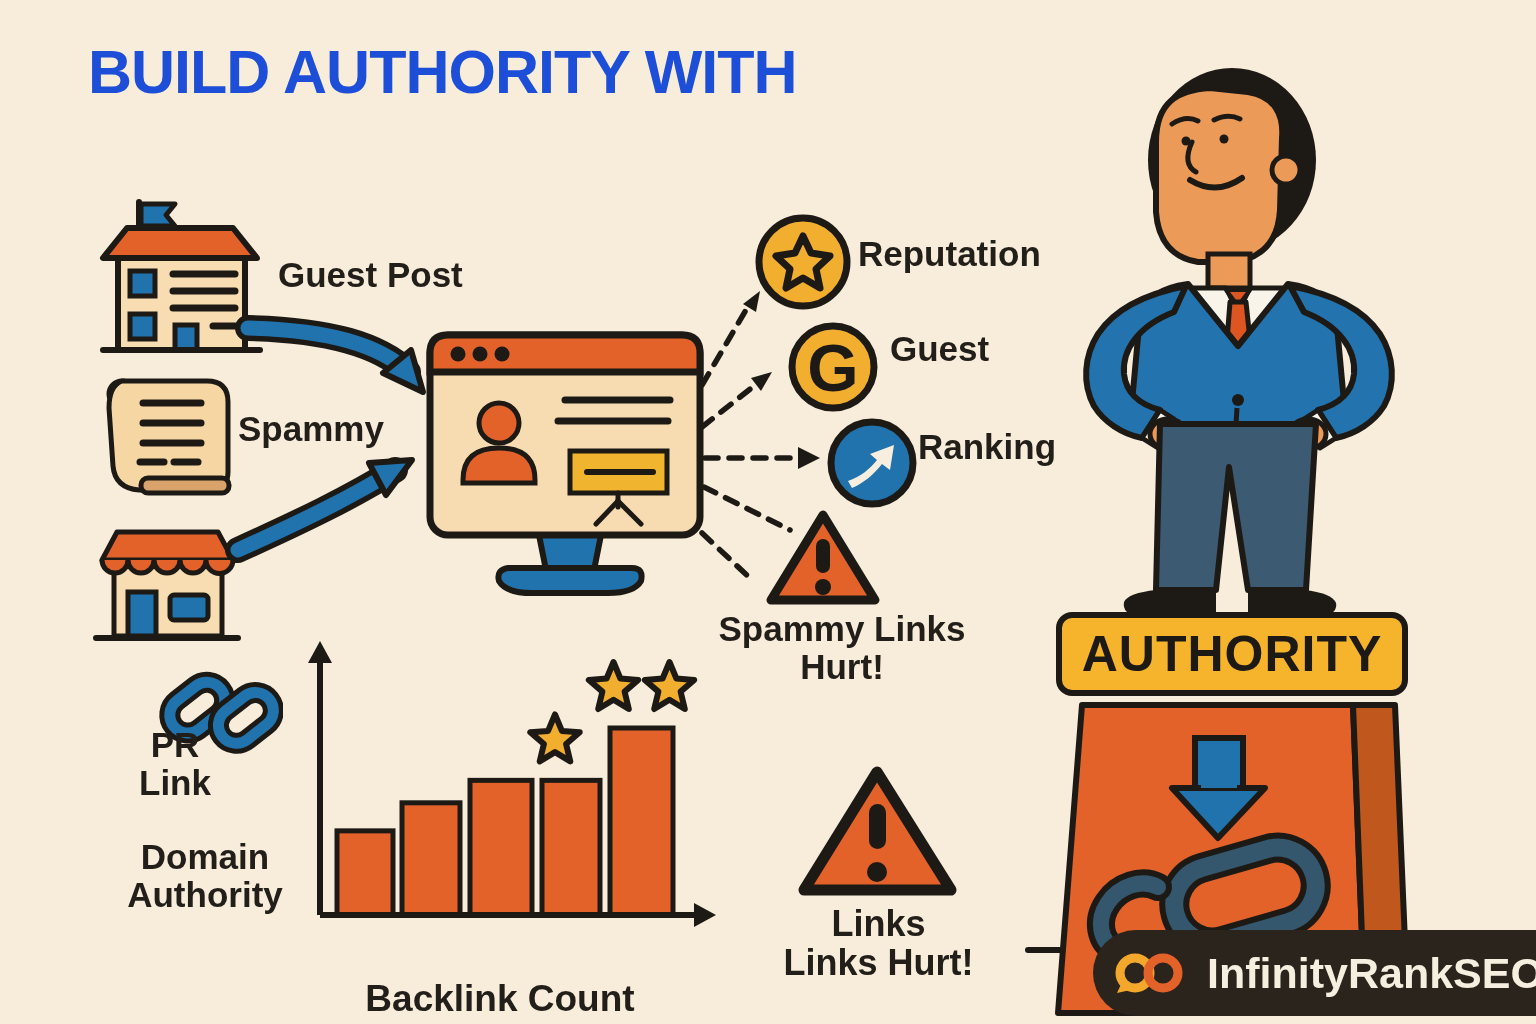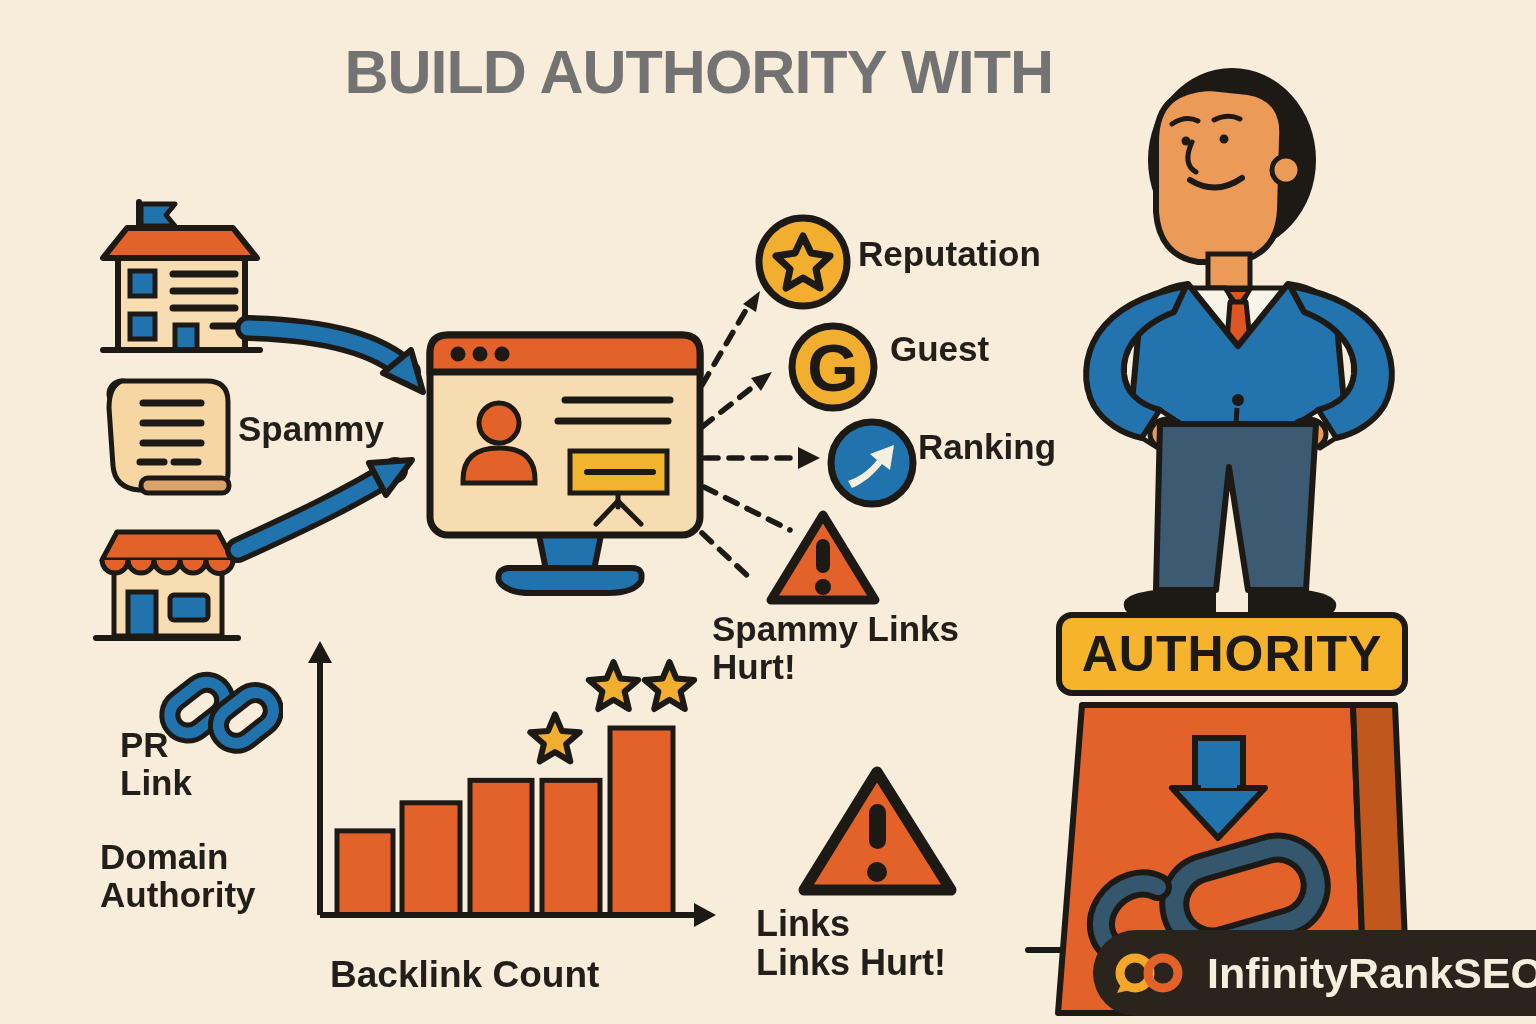--- a/index.html
+++ b/index.html
@@ -1,22 +1,22 @@
 <!DOCTYPE html>
 <html><head>
 <meta charset="utf-8">
 <style>
   html,body{margin:0;padding:0;background:#e8e0d0;}
   .canvas{position:relative;width:1536px;height:1024px;background:#f8edda;overflow:hidden;
           font-family:"Liberation Sans",sans-serif;color:#221e19;}
   .abs{position:absolute;}
-  .title{left:88px;top:40px;width:965px;text-align:right;font-size:61px;font-weight:800;
-         line-height:1.05;letter-spacing:-1px;color:#737373;}
+  .title{left:88px;top:40px;width:965px;text-align:left;font-size:61px;font-weight:800;
+         line-height:1.05;letter-spacing:-1px;color:#1d4ed8;}
   .lbl{font-weight:700;font-size:35px;color:#221e19;line-height:1.08;}
-  .lbl.center{}
+  .lbl.center{text-align:center;}
   .banner{left:1056px;top:612px;width:352px;height:84px;background:#f5b42c;border:6px solid #1d1a16;
           border-radius:16px;display:flex;align-items:center;justify-content:center;
           font-size:50px;font-weight:800;letter-spacing:1px;color:#1d1a16;box-sizing:border-box;}
   .badge{left:1093px;top:930px;width:470px;height:86px;background:#2b241d;
          border-radius:46px 0 0 46px;display:flex;align-items:center;gap:10px;padding-left:16px;
          box-sizing:border-box;}
   .badge .brand-text{color:#f6efdf;font-size:43px;font-weight:700;letter-spacing:0;}
   svg{display:block;}
 </style>
 </head>
@@ -35,20 +35,21 @@
     <polygon points="8,60 162,60 138,30 32,30" fill="#e2622a" stroke="#1d1a16" stroke-width="6" stroke-linejoin="round"></polygon>
     <rect x="35" y="73" width="25" height="25" fill="#2173ad" stroke="#1d1a16" stroke-width="5"></rect>
     <rect x="35" y="116" width="25" height="25" fill="#2173ad" stroke="#1d1a16" stroke-width="5"></rect>
     <line x1="78" y1="76" x2="140" y2="76" stroke="#1d1a16" stroke-width="7" stroke-linecap="round"></line>
     <line x1="78" y1="93" x2="140" y2="93" stroke="#1d1a16" stroke-width="7" stroke-linecap="round"></line>
     <line x1="78" y1="110" x2="140" y2="110" stroke="#1d1a16" stroke-width="7" stroke-linecap="round"></line>
     <line x1="118" y1="128" x2="140" y2="128" stroke="#1d1a16" stroke-width="7" stroke-linecap="round"></line>
     <rect x="80" y="127" width="22" height="25" fill="#2173ad" stroke="#1d1a16" stroke-width="5"></rect>
     <line x1="8" y1="152" x2="165" y2="152" stroke="#1d1a16" stroke-width="6" stroke-linecap="round"></line>
   </svg>
+  <div class="abs lbl" style="left:278px;top:256px">Guest Post</div>
 
   <svg class="abs" style="left:95px;top:368px" width="150" height="135" viewBox="0 0 150 135">
     <circle cx="27" cy="26" r="13" fill="#d9a36b" stroke="#1d1a16" stroke-width="5"></circle>
     <path d="M 27,13 L 112,13 Q 133,13 133,34 L 133,104 Q 133,120 118,122 L 44,122 Q 20,120 18,98 L 14,40 Q 14,18 27,13 Z" fill="#f6d7a4" stroke="#1d1a16" stroke-width="5"></path>
     <line x1="48" y1="35" x2="106" y2="35" stroke="#1d1a16" stroke-width="7" stroke-linecap="round"></line>
     <line x1="48" y1="55" x2="106" y2="55" stroke="#1d1a16" stroke-width="7" stroke-linecap="round"></line>
     <line x1="48" y1="75" x2="106" y2="75" stroke="#1d1a16" stroke-width="7" stroke-linecap="round"></line>
     <line x1="45" y1="94" x2="69" y2="94" stroke="#1d1a16" stroke-width="7" stroke-linecap="round"></line>
     <line x1="79" y1="94" x2="103" y2="94" stroke="#1d1a16" stroke-width="7" stroke-linecap="round"></line>
     <rect x="46" y="110" width="88" height="15" rx="7" fill="#d9a36b" stroke="#1d1a16" stroke-width="5"></rect>
@@ -160,21 +161,21 @@
         <polygon points="255.0,79.4 261.9,95.9 279.7,97.3 266.1,109.0 270.3,126.4 255.0,117.1 239.7,126.4 243.9,109.0 230.3,97.3 248.1,95.9" fill="#f2ae2e" stroke="#1d1a16" stroke-width="6" stroke-linejoin="round"></polygon>
         <rect x="310" y="93" width="63" height="187" fill="#e2622a" stroke="#1d1a16" stroke-width="5"></rect>
         <polygon points="313.5,27.0 320.4,43.5 338.2,45.0 324.6,56.6 328.8,74.0 313.5,64.7 298.2,74.0 302.4,56.6 288.8,45.0 306.6,43.5" fill="#f2ae2e" stroke="#1d1a16" stroke-width="6" stroke-linejoin="round"></polygon>
         <polygon points="369.5,27.0 376.4,43.5 394.2,45.0 380.6,56.6 384.8,74.0 369.5,64.7 354.2,74.0 358.4,56.6 344.8,45.0 362.6,43.5" fill="#f2ae2e" stroke="#1d1a16" stroke-width="6" stroke-linejoin="round"></polygon>
       </g>
     <line x1="20" y1="280" x2="20" y2="22" stroke="#1d1a16" stroke-width="6"></line>
     <polygon points="20,6 8,28 32,28" fill="#1d1a16"></polygon>
     <line x1="20" y1="280" x2="400" y2="280" stroke="#1d1a16" stroke-width="6"></line>
     <polygon points="416,280 394,268 394,292" fill="#1d1a16"></polygon>
   </svg>
-  <div class="abs lbl center" style="left:330px;top:955px;width:340px;font-size:37px">Backlink Count</div>
+  <div class="abs lbl center" style="left:330px;top:979px;width:340px;font-size:37px">Backlink Count</div>
 
   <svg class="abs" style="left:795px;top:760px" width="165" height="142" viewBox="0 0 165 142">
     <polygon points="82,12 156,130 9,130" fill="#e2622a" stroke="#1d1a16" stroke-width="11" stroke-linejoin="round"></polygon>
     <rect x="74" y="44" width="17" height="45" rx="8.5" fill="#1d1a16"></rect>
     <circle cx="82" cy="112" r="10" fill="#1d1a16"></circle>
   </svg>
   <div class="abs lbl center" style="left:756px;top:905px;width:245px;font-size:36px">
     <div>Links</div>
     <div>Links Hurt!</div>
   </div>

